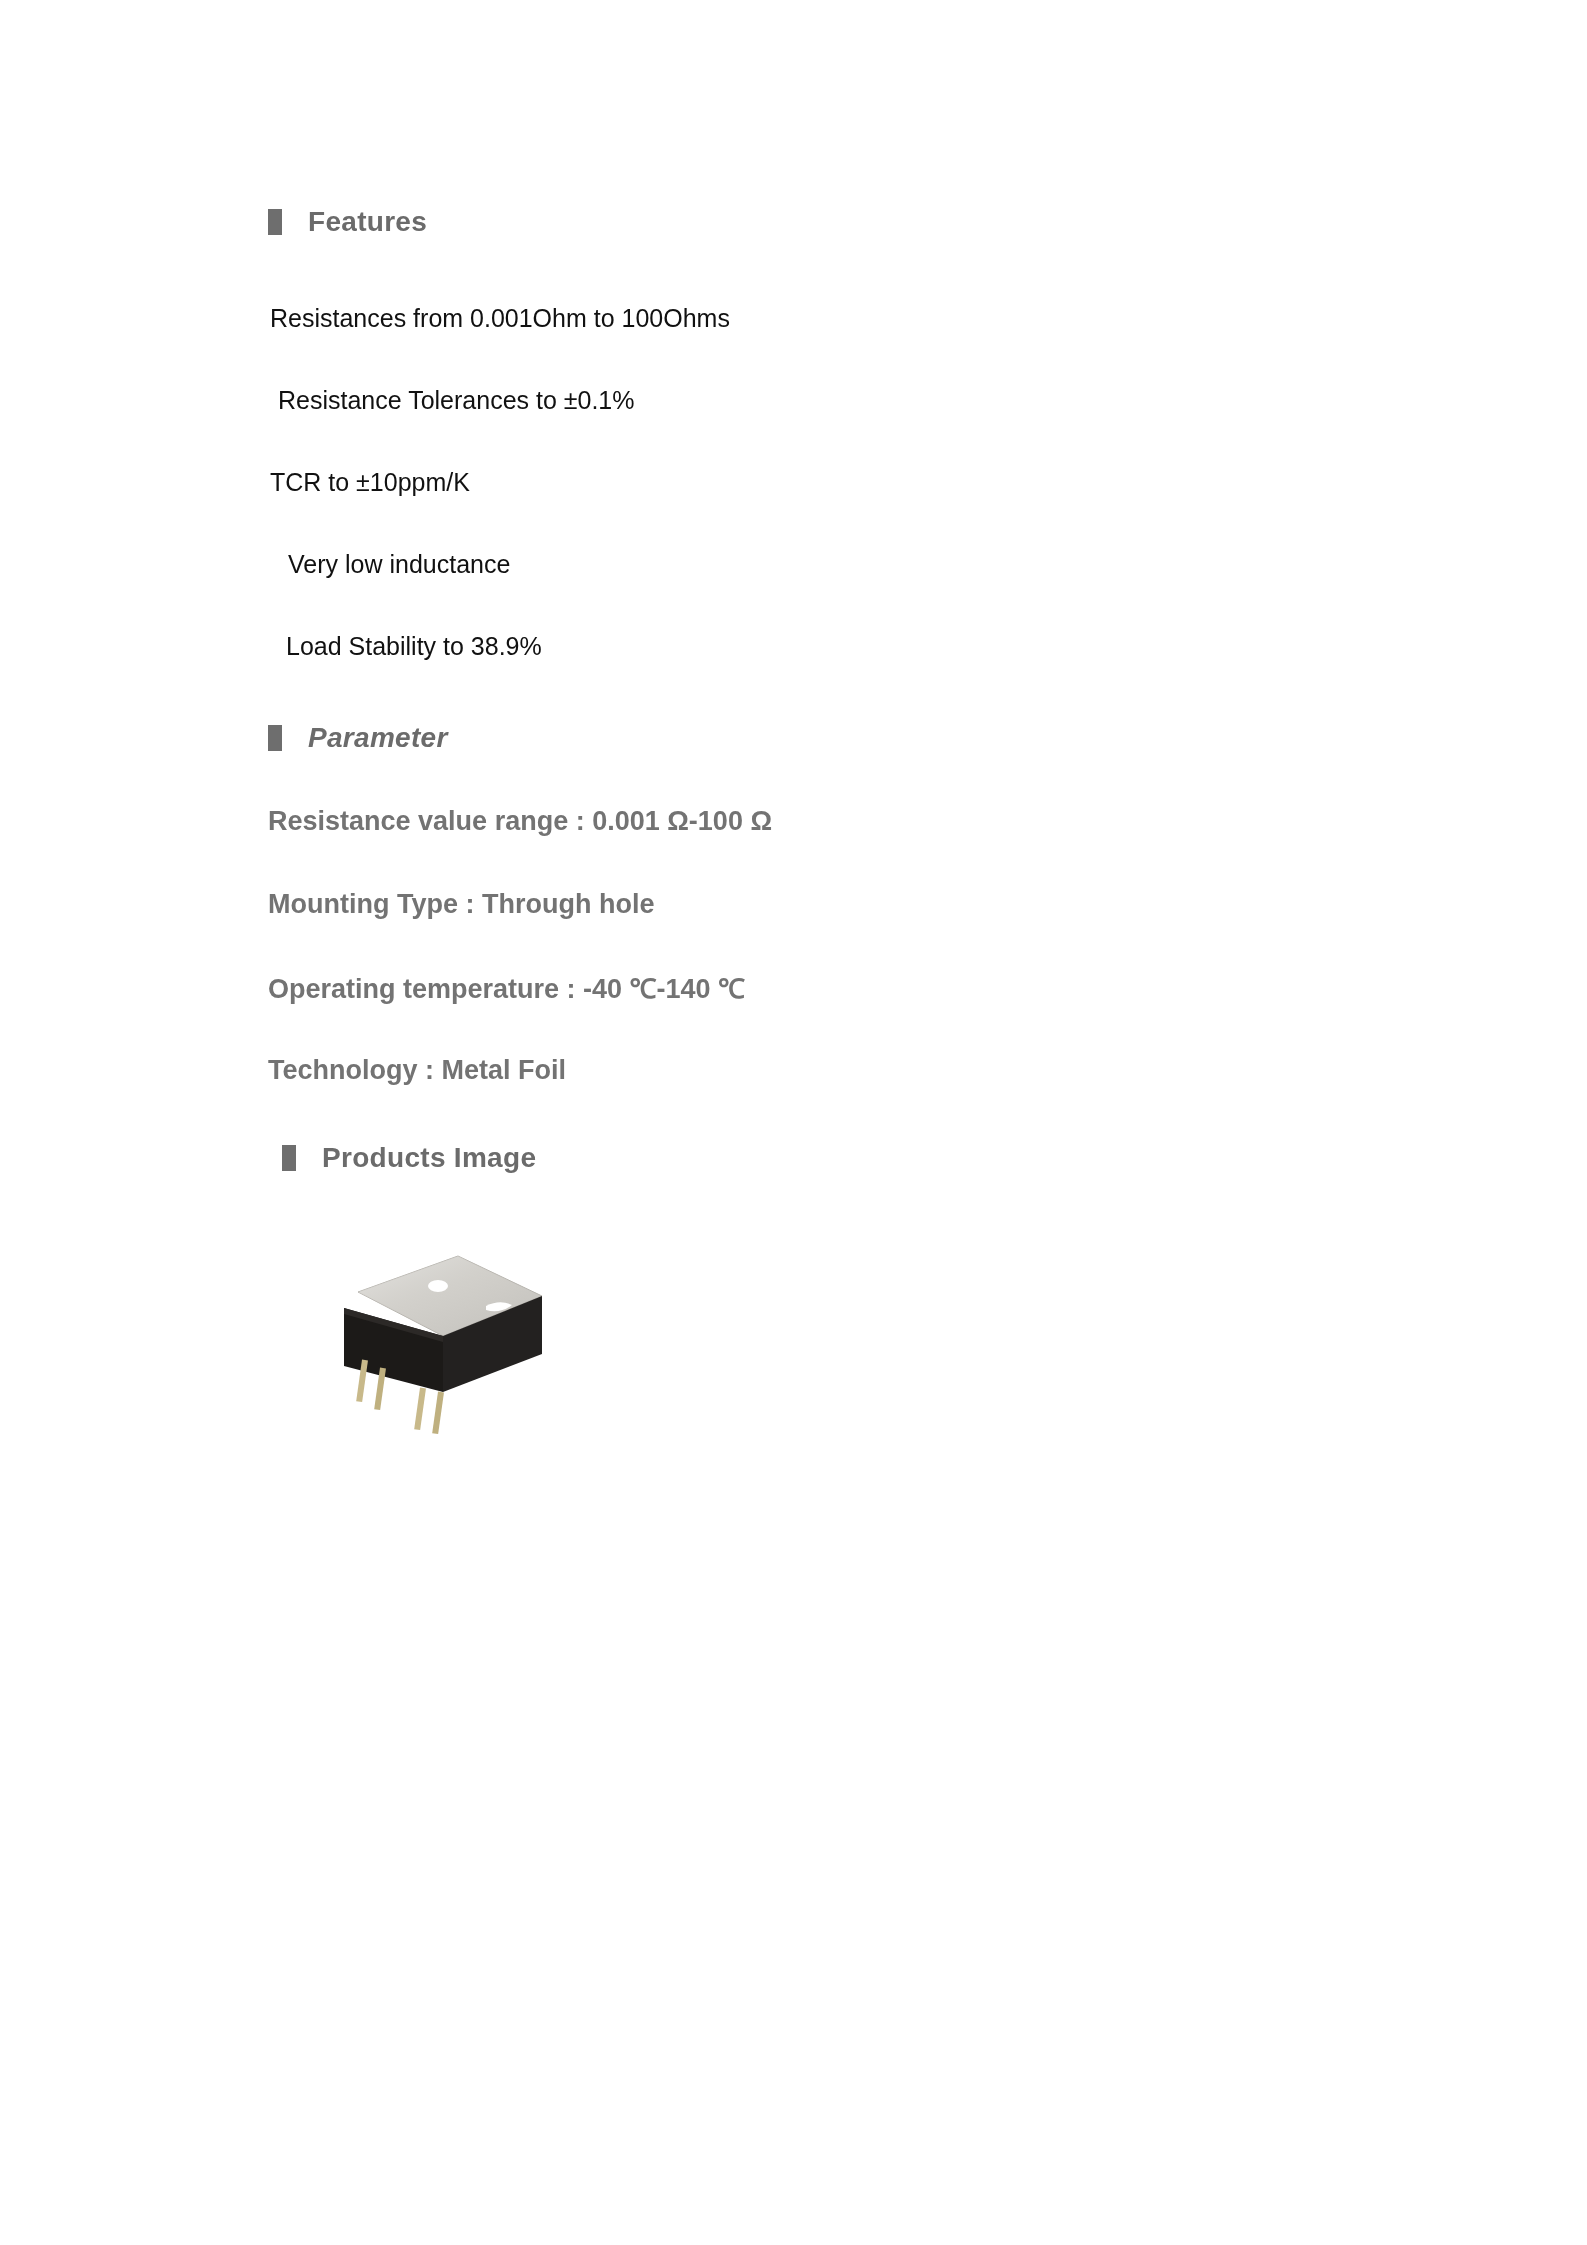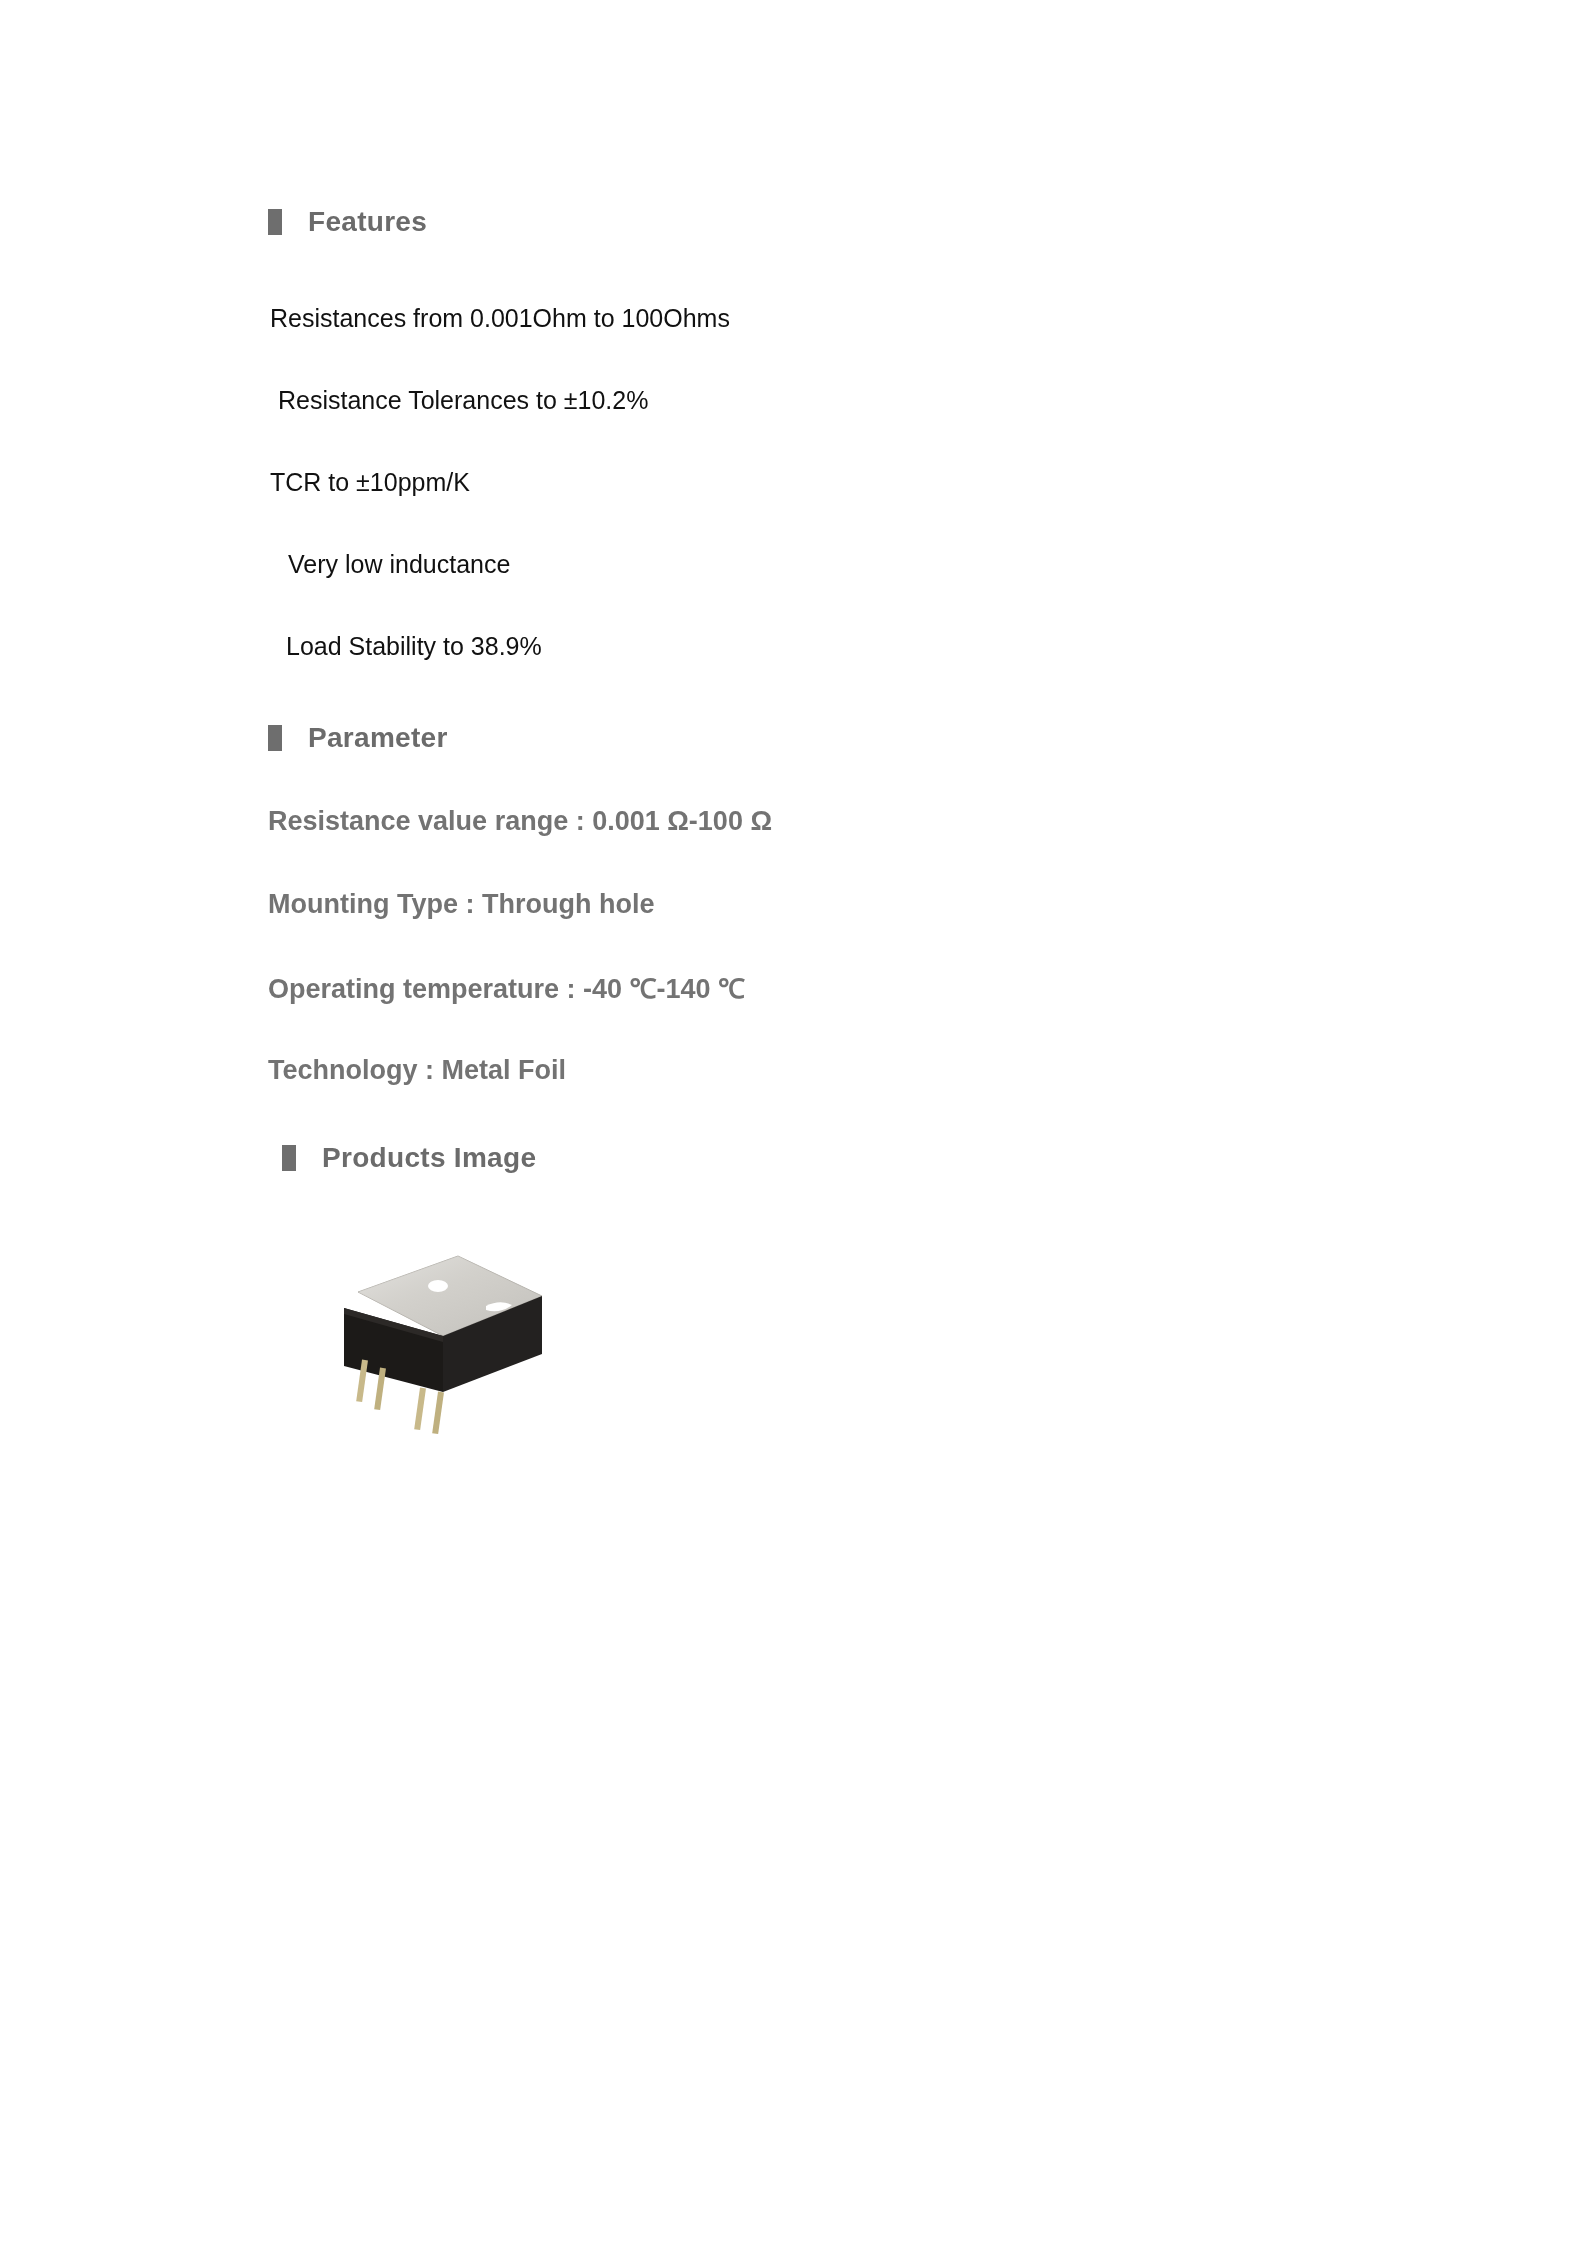--- a/index.html
+++ b/index.html
@@ -76,21 +76,21 @@
     font-size: 27px;
     font-weight: bold;
     color: #737373;
     height: 83px;
     display: flex;
     align-items: center;
   }
 
   .params-block { margin-top: 16px; }
 
-  .head-parameter { margin-top: 24px; }
+  .head-parameter { margin-top: 24px; font-style: italic; }
   .head-products { margin-top: 20px; margin-left: 14px; }
 
   
   .product-image-wrap {
     position: relative;
     margin-top: 66px;
     margin-left: 42px;
     width: 260px;
     height: 220px;
   }
@@ -108,21 +108,21 @@
 <div class="page">
   <div class="content">
 
     <div class="section-head">
       <span class="sq-bullet"></span>
       <span class="section-title">Features</span>
     </div>
 
     <div class="features-block">
       <div class="feature-line fi-0">Resistances from 0.001Ohm to 100Ohms</div>
-      <div class="feature-line fi-2">Resistance Tolerances to ±10.2%</div>
+      <div class="feature-line fi-2">Resistance Tolerances to ±0.1%</div>
       <div class="feature-line fi-3">TCR to ±10ppm/K</div>
       <div class="feature-line fi-4">Very low inductance</div>
       <div class="feature-line fi-5">Load Stability to 38.9%</div>
     </div>
 
     <div class="section-head head-parameter">
       <span class="sq-bullet"></span>
       <span class="section-title">Parameter</span>
     </div>
 

